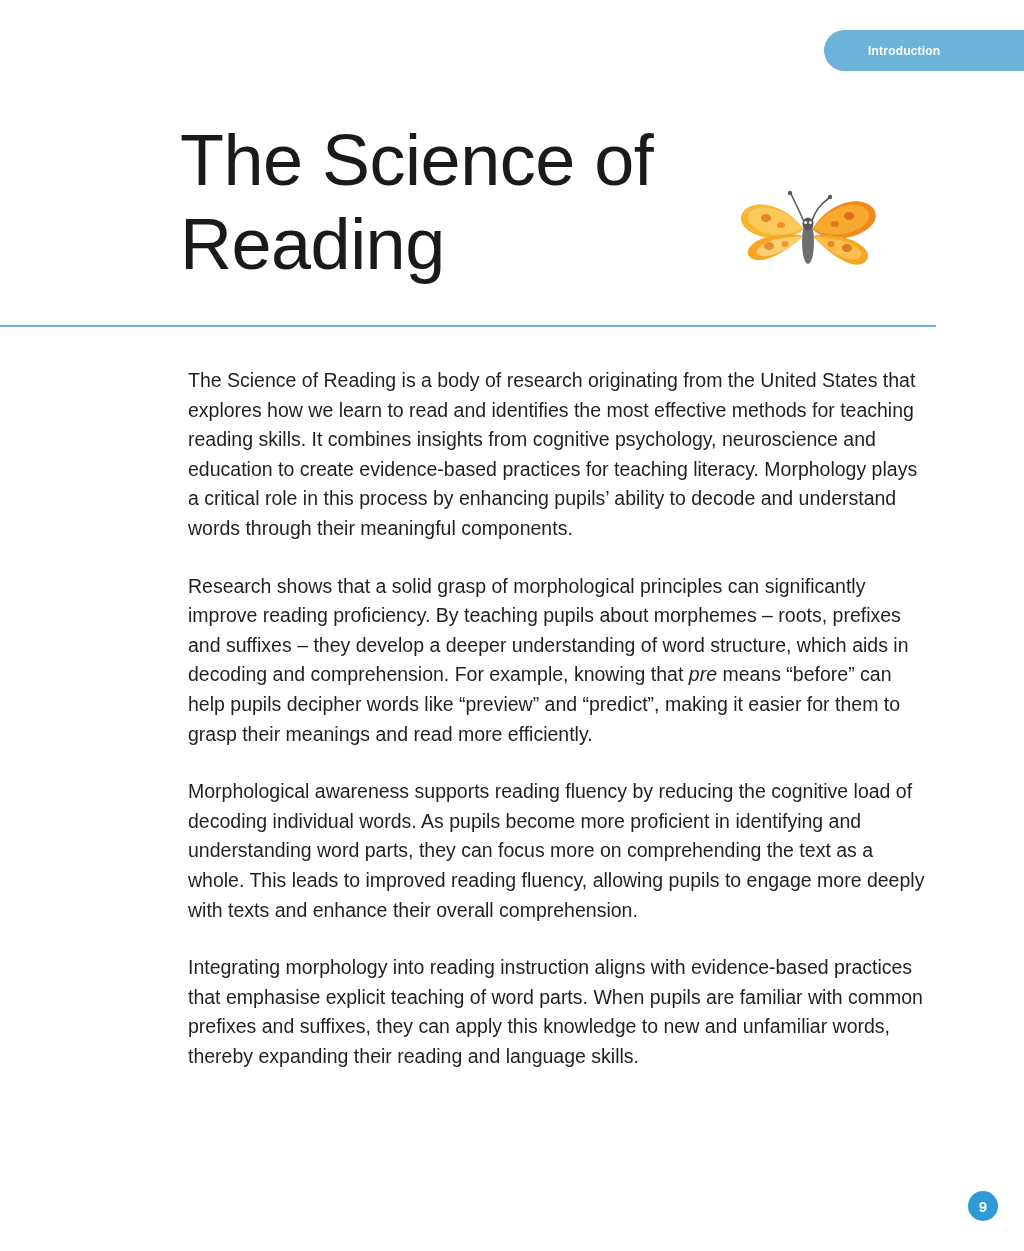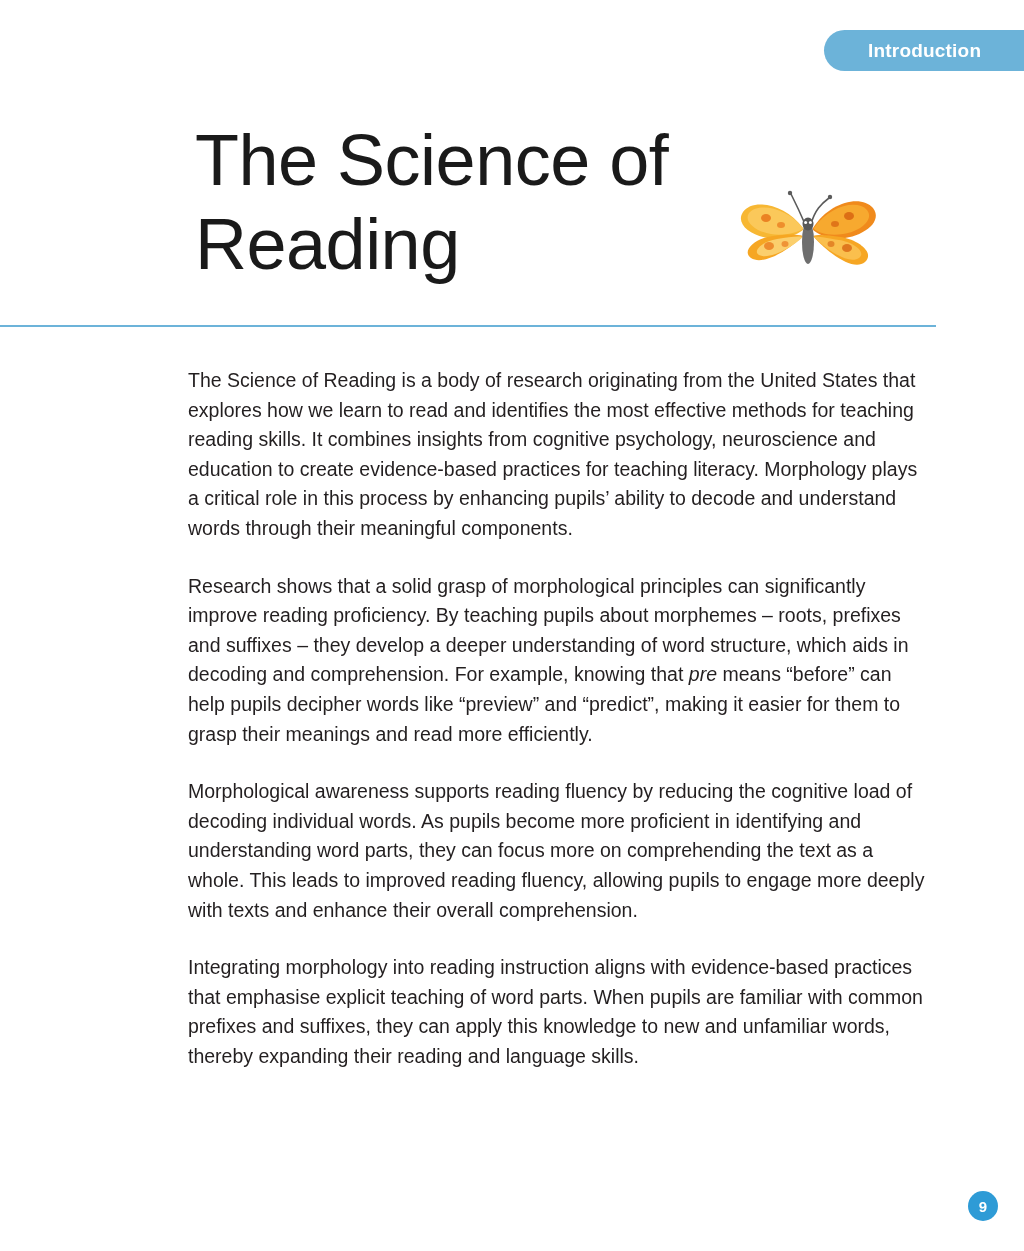--- a/index.html
+++ b/index.html
@@ -35,31 +35,31 @@
     border-bottom-left-radius: 21px;
     display: flex;
     align-items: center;
     justify-content: flex-start;
     padding-left: 44px;
     padding-right: 26px;
     box-sizing: border-box;
   }
   .section-tab-label {
     color: #ffffff;
-    font-size: 19px;
+    font-size: 12px;
     font-weight: bold;
     letter-spacing: 0.2px;
     white-space: nowrap;
     text-align: right;
   }
 
   
   .title-block {
     position: absolute;
-    left: 195px;
+    left: 180px;
     top: 118px;
     width: 560px;
   }
   .page-title {
     font-size: 72px;
     line-height: 84px;
     font-weight: 300;
     color: #1a1a1a;
     letter-spacing: -0.5px;
     margin: 0;

